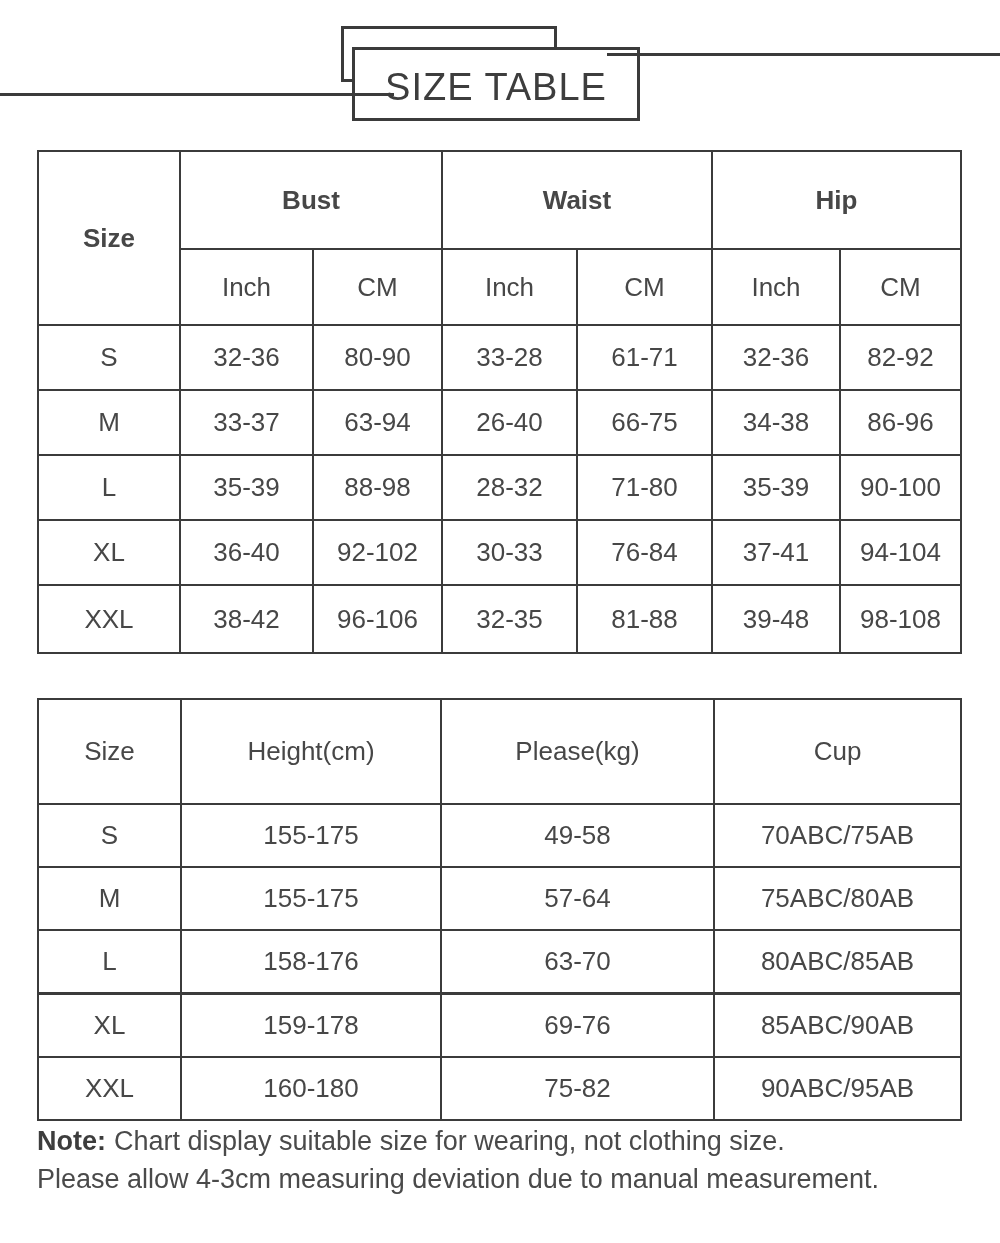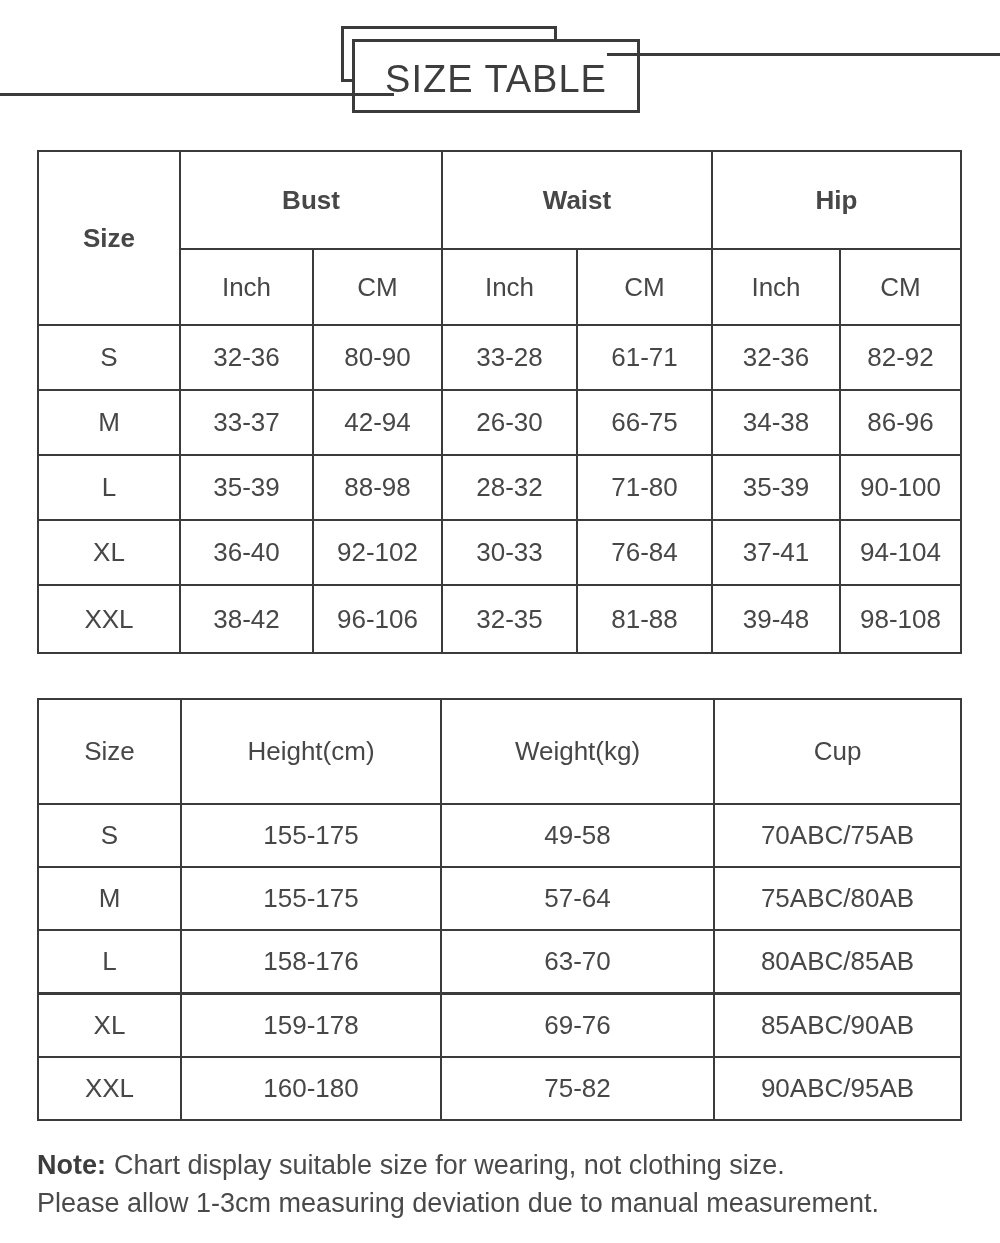--- a/index.html
+++ b/index.html
@@ -14,21 +14,21 @@
 
   
   .deco-line{position:absolute;background:#3b3b3b;height:3px;z-index:3;}
   .deco-line.left{left:0;top:93px;width:394px;}
   .deco-line.right{left:607px;top:53px;width:393px;}
   .title-back-box{
     position:absolute;left:341px;top:26px;width:216px;height:56px;
     border:3px solid #3b3b3b;box-sizing:border-box;background:transparent;z-index:1;
   }
   .title-box{
-    position:absolute;left:352px;top:39px;width:288px;height:74px;
+    position:absolute;left:352px;top:47px;width:288px;height:74px;
     border:3px solid #3b3b3b;box-sizing:border-box;background:#ffffff;z-index:2;
     display:flex;align-items:center;justify-content:center;
   }
   .title-text{
     font-size:38px;letter-spacing:1px;color:#3d3d3d;
     padding-top:6px;white-space:nowrap;
   }
 
   
   table{
@@ -48,21 +48,21 @@
   #table1 tr.h2 td{height:74px;margin-left:40px;}
   #table1 tr.data td{height:63px;}
   #table1 tr.data.last td{height:66px;}
 
   #table2 tr.h1 td{height:103px;}
   #table2 tr.data td{height:61px;}
   #table2 tr.thick td{border-bottom-width:3px;}
 
   
   .note{
-    position:absolute;left:37px;top:1146px;width:940px;
+    position:absolute;left:37px;top:1122px;width:940px;
     font-size:27px;line-height:38px;color:#4a4a4a;
   }
   .note b{color:#3d3d3d;}
   .note .sep{display:inline-block;width:8px;}
 </style>
 </head>
 <body>
 
 <div class="deco-line left"></div>
 <div class="deco-line right"></div>
@@ -101,22 +101,22 @@
     <td>32-36</td>
     <td>80-90</td>
     <td>33-28</td>
     <td>61-71</td>
     <td>32-36</td>
     <td>82-92</td>
   </tr>
   <tr class="data">
     <td>M</td>
     <td>33-37</td>
-    <td>42-94</td>
-    <td>26-30</td>
+    <td>63-94</td>
+    <td>26-40</td>
     <td>66-75</td>
     <td>34-38</td>
     <td>86-96</td>
   </tr>
   <tr class="data">
     <td>L</td>
     <td>35-39</td>
     <td>88-98</td>
     <td>28-32</td>
     <td>71-80</td>
@@ -148,21 +148,21 @@
   <colgroup>
     <col style="width:143px">
       <col style="width:260px">
       <col style="width:273px">
       <col style="width:247px">
   </colgroup>
   <tbody>
       <tr class="h1">
     <td>Size</td>
     <td>Height(cm)</td>
-    <td>Weight(kg)</td>
+    <td>Please(kg)</td>
     <td>Cup</td>
   </tr>
   <tr class="data">
     <td>S</td>
     <td>155-175</td>
     <td>49-58</td>
     <td>70ABC/75AB</td>
   </tr>
   <tr class="data">
     <td>M</td>
@@ -186,14 +186,14 @@
     <td>XXL</td>
     <td>160-180</td>
     <td>75-82</td>
     <td>90ABC/95AB</td>
   </tr>
 </tbody>
   </table>
 
 <div class="note">
   <div><b>Note:</b><span class="sep"></span><span>Chart display suitable size for wearing, not clothing size.</span></div>
-  <div><span>Please allow 1-3cm measuring deviation due to manual measurement.</span></div>
+  <div><span>Please allow 4-3cm measuring deviation due to manual measurement.</span></div>
 </div>
 
 </body></html>

